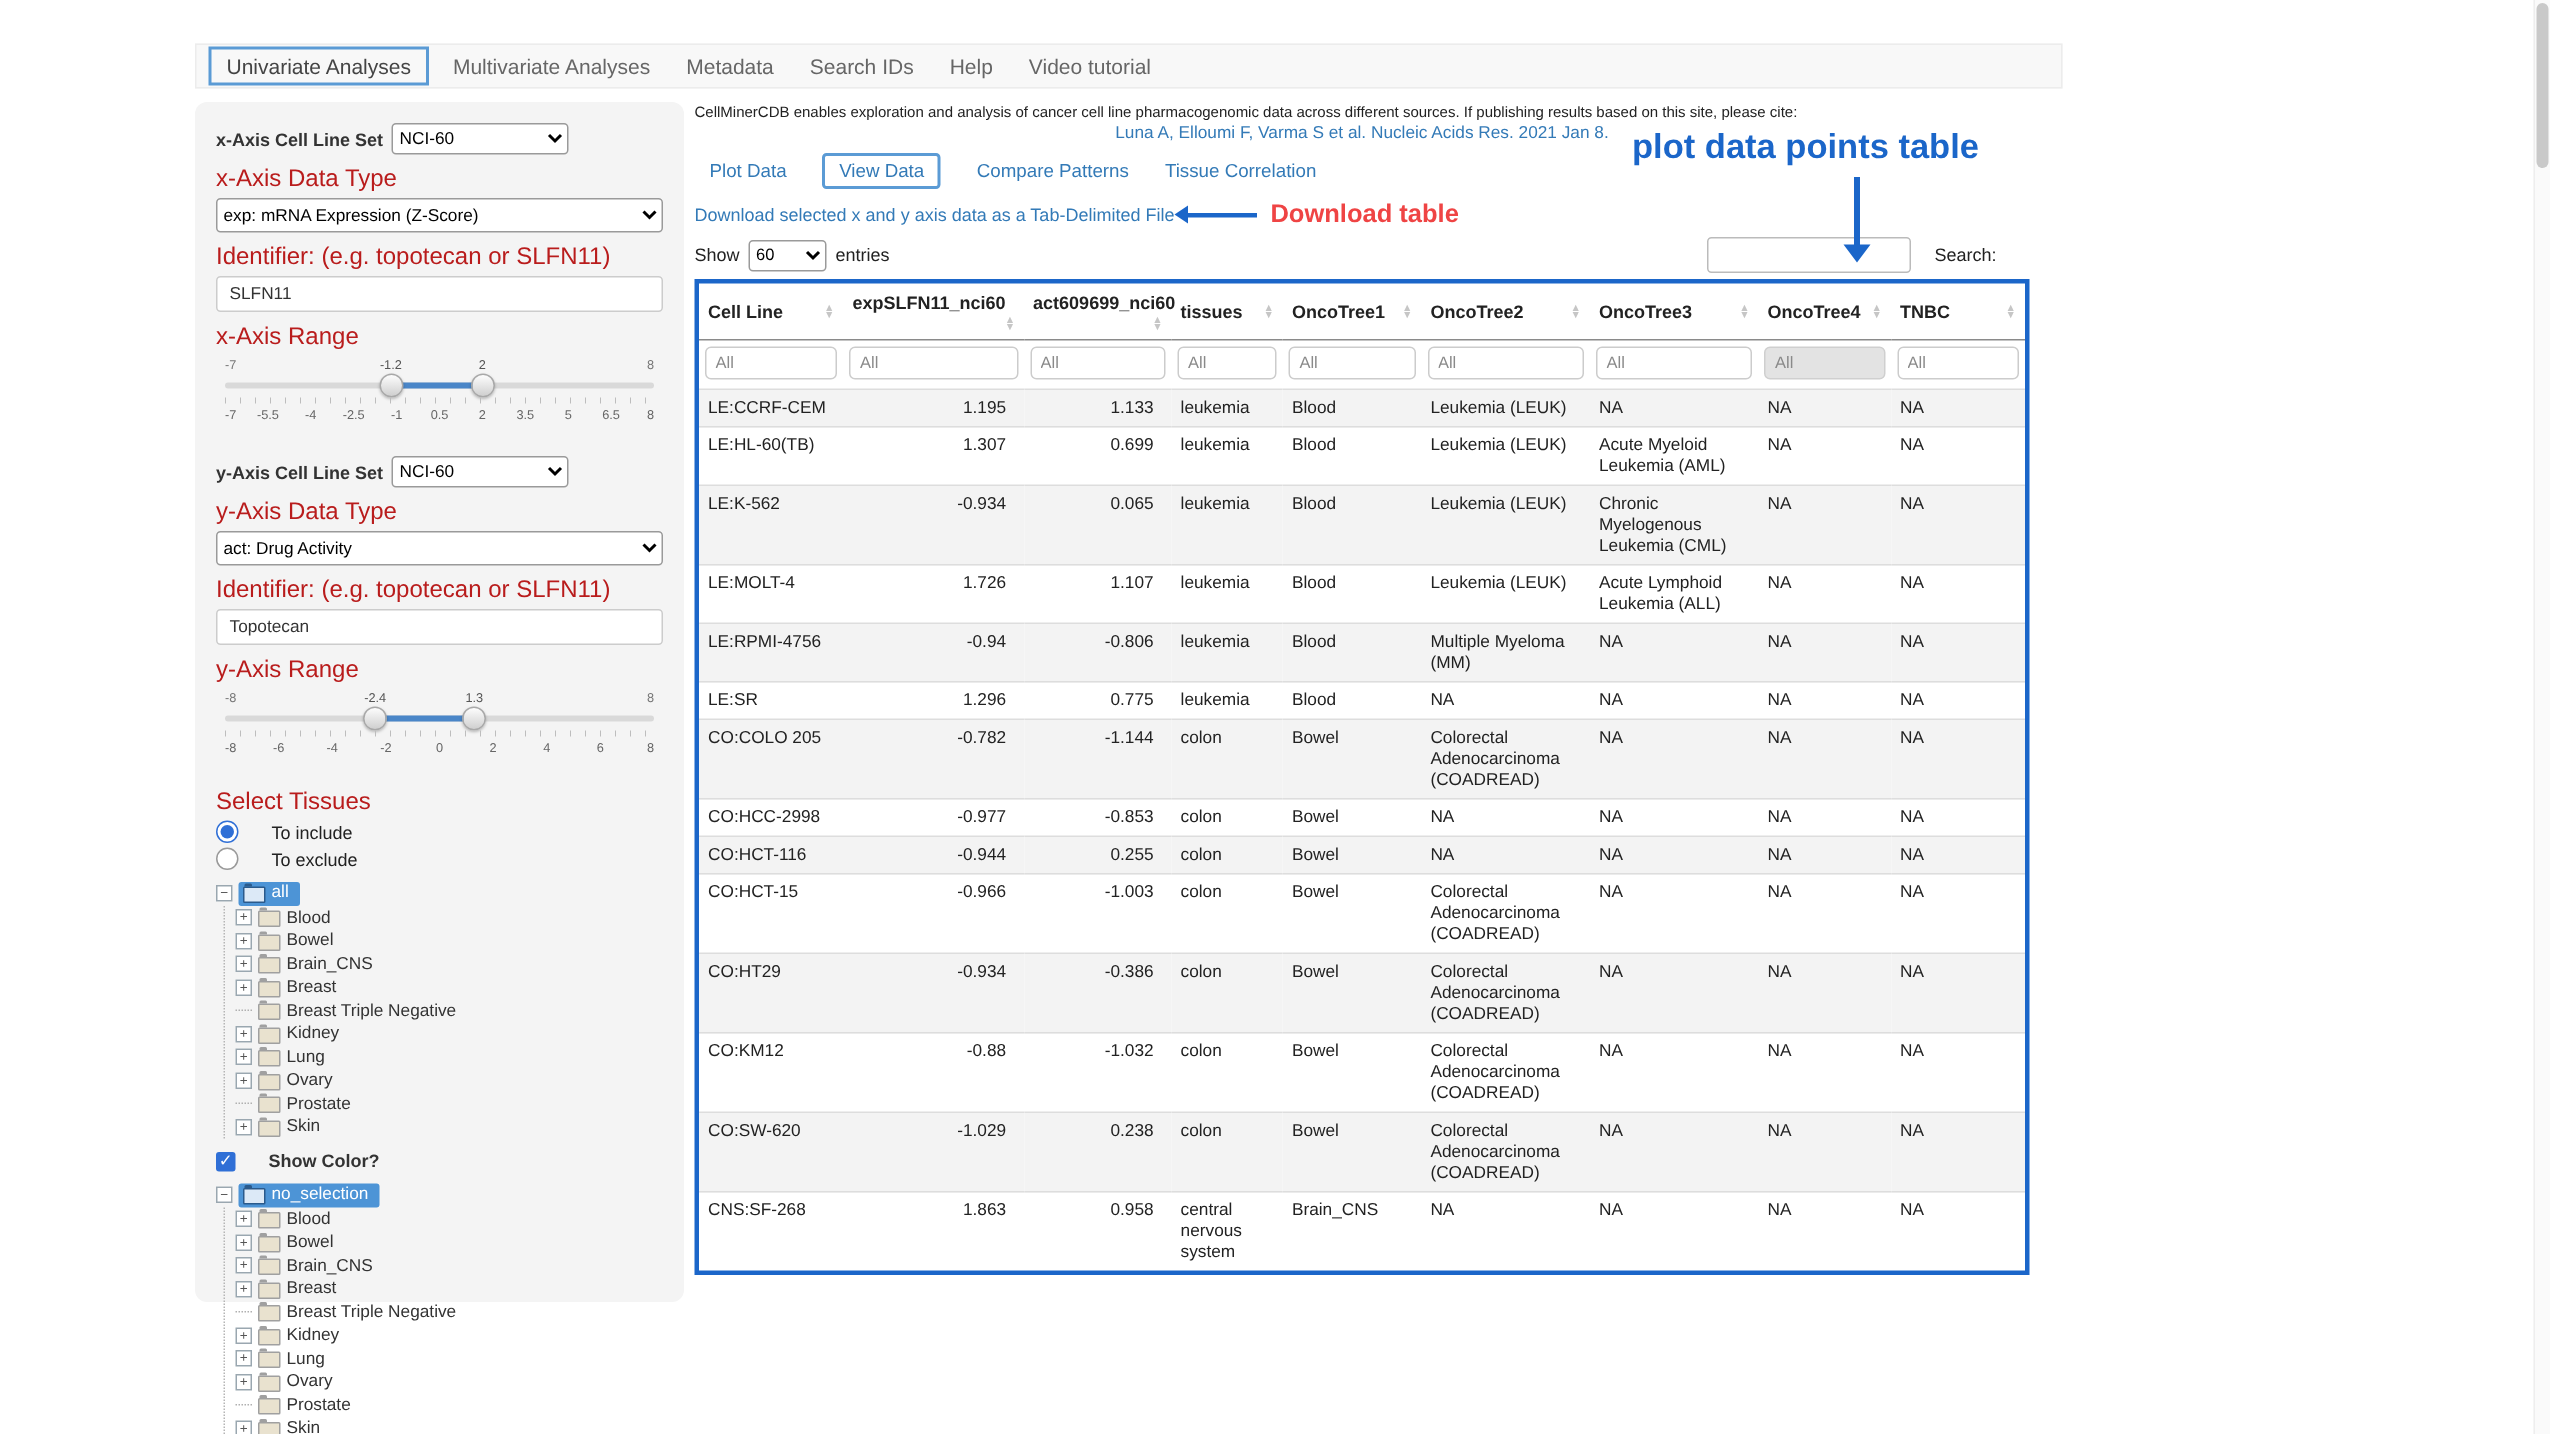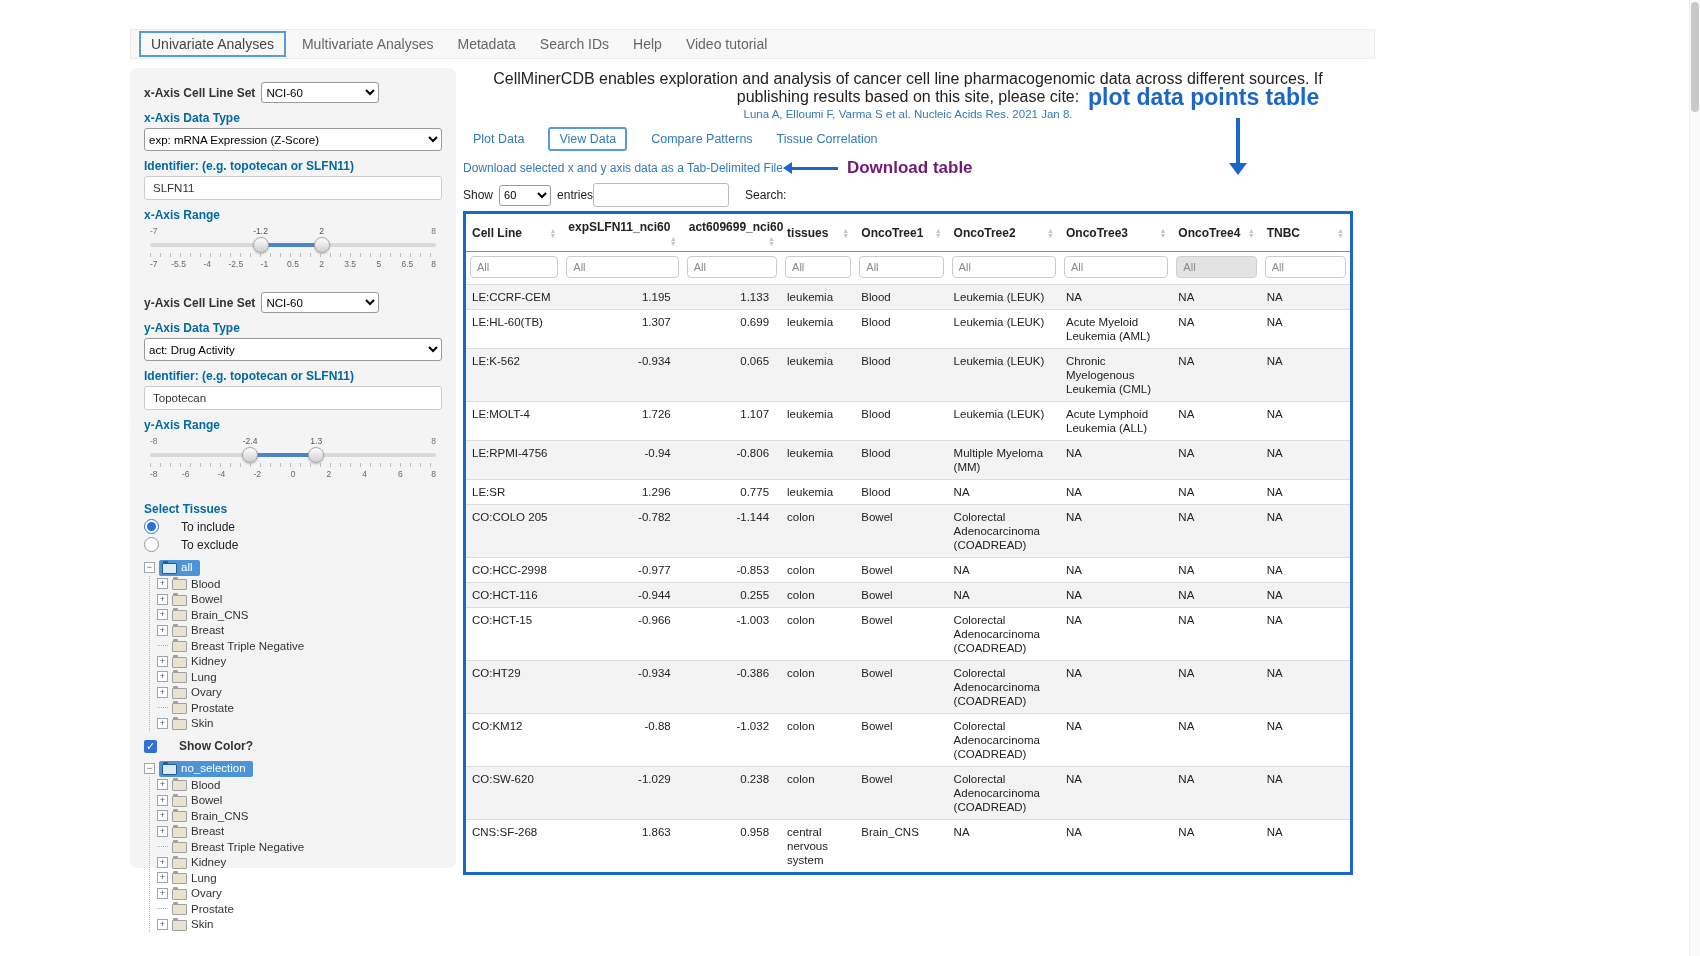--- a/index.html
+++ b/index.html
@@ -12,21 +12,21 @@
             display:flex; align-items:center; padding-left:8px; }
   .nav-tab { font-size:14px; color:#666; padding:4px 12px; white-space:nowrap; cursor:pointer; }
   .nav-tab.active { border:2px solid #5b9bd5; color:#444; padding:3px 10px; margin-right:4px; }
 
   
   .sidebar { position:absolute; left:130px; top:68px; width:326px; height:800px;
              background:#f4f4f4; border-radius:8px; padding:12px 14px; box-sizing:border-box;
              font-size:12px; }
   .fld-inline { display:flex; align-items:center; gap:6px; margin:2px 0 6px; }
   .lbl { font-weight:bold; color:#333; font-size:12px; }
-  .lbl-block { display:block; font-weight:bold; color:#0369a1; font-size:12px; margin:8px 0 3px; }
+  .lbl-block { display:block; font-weight:normal; color:#b91c1c; font-size:16px; margin:8px 0 3px; }
   select { font-size:11.5px; border:1px solid #9a9a9a; background:#fff; height:21px; border-radius:3px; }
   .sel-small { width:118px; }
   .sel-full { width:100%; height:23px; }
   .inp-full { width:100%; box-sizing:border-box; height:24px; border:1px solid #ccc; border-radius:3px;
               padding:2px 8px; font-size:11.5px; background:#fff; color:#333; font-family:inherit; }
 
   
   .slider { position:relative; height:48px; margin:4px 6px 2px; }
   .s-minmax { position:absolute; top:0; font-size:8.5px; color:#777; }
   .s-val { position:absolute; top:0; font-size:8.5px; color:#555; transform:translateX(-50%); }
@@ -62,33 +62,33 @@
                     background:#a0a0a0; border-radius:1px 1px 0 0; }
   .root-pill { display:flex; align-items:center; gap:4px; color:#fff; font-size:11.5px;
                padding:1px 7px 2px 3px; border-radius:2px; }
   .root-pill .folder { background:#dce9f7; border-color:#2a5a8c; }
   .root-pill .folder::before { background:#2a5a8c; }
   .tree-children { margin-left:5px; padding-left:7px; border-left:1px dotted #b5b5b5; }
   .tree-item { display:flex; align-items:center; gap:4px; height:15.5px; cursor:pointer; }
 
   
   .main { position:absolute; left:463px; top:70px; width:890px; }
-  .citation { margin:0 0 2px; font-size:16px; color:#222; text-align:center; }
+  .citation { margin:0 0 2px; font-size:10px; color:#222; text-align:left; }
   .citation-link { margin:0 0 7px; font-size:11.5px; text-align:center; cursor:pointer; }
   .subtabs { display:flex; align-items:center; gap:24px; margin:2px 0 7px 10px; font-size:12.5px; }
   .subtab { cursor:pointer; }
   .subtab.active { border:2px solid #5b9bd5; border-radius:3px; padding:3px 9px; }
   .dl-row { display:flex; align-items:center; gap:9px; margin:0 0 5px; }
   .dl-link { font-size:12px; cursor:pointer; }
   .arrow-left { position:relative; width:46px; height:3px; flex:none; }
   .arrow-left::before { content:""; position:absolute; left:-9px; top:-5px;
                         border-top:6.5px solid transparent; border-bottom:6.5px solid transparent;
                         border-right:9px solid; border-right-color:inherit; }
   .annot-sm { font-size:17px; font-weight:bold; }
-  .controls-row { display:flex; justify-content:flex-start; align-items:center; margin:0 0 4px; font-size:12px; }
+  .controls-row { display:flex; justify-content:space-between; align-items:center; margin:0 0 4px; font-size:12px; }
   .show-entries { display:flex; align-items:center; gap:6px; }
   .entries-sel { width:52px; height:21px; font-size:11px; }
   .search-area { display:flex; align-items:center; gap:16px; margin-right:22px; }
   .search-inp { width:122px; height:20px; border:1px solid #bbb; border-radius:3px; padding:1px 6px; font-size:11.5px; }
 
   
   .table-box { border:3px solid; box-sizing:border-box; background:#fff; }
   table.dt { border-collapse:collapse; width:100%; table-layout:fixed; }
   .dt thead th { text-align:left; font-weight:bold; font-size:12px; padding:6px 6px 5px;
                  border-bottom:1px solid #8a8a8a; vertical-align:middle; cursor:pointer; position:relative; }
@@ -356,21 +356,21 @@
     <div class="subtabs" id="subtabs">
         <a class="subtab" style="color: rgb(51, 122, 183);">Plot Data</a>
         <a class="subtab active" style="color: rgb(51, 122, 183); border-color: rgb(91, 155, 213);">View Data</a>
         <a class="subtab" style="color: rgb(51, 122, 183);">Compare Patterns</a>
         <a class="subtab" style="color: rgb(51, 122, 183);">Tissue Correlation</a>
       </div>
 
     <div class="dl-row">
       <a class="dl-link" id="dl-link" style="color: rgb(51, 122, 183);">Download selected x and y axis data as a Tab-Delimited File</a>
       <span class="arrow-left" id="arrow-left" style="background: rgb(27, 102, 201); border-right-color: rgb(27, 102, 201); color: rgb(27, 102, 201);"></span>
-      <span class="annot-sm" id="annot-dl" style="color: #701a75;">Download table</span>
+      <span class="annot-sm" id="annot-dl" style="color: #ef4444;">Download table</span>
     </div>
 
     <div class="controls-row">
       <div class="show-entries">
         <span>Show</span>
         <select class="entries-sel" id="entries-select"><option>60</option></select>
         <span>entries</span>
       </div>
       <div class="search-area">
         <input class="search-inp" style="">

